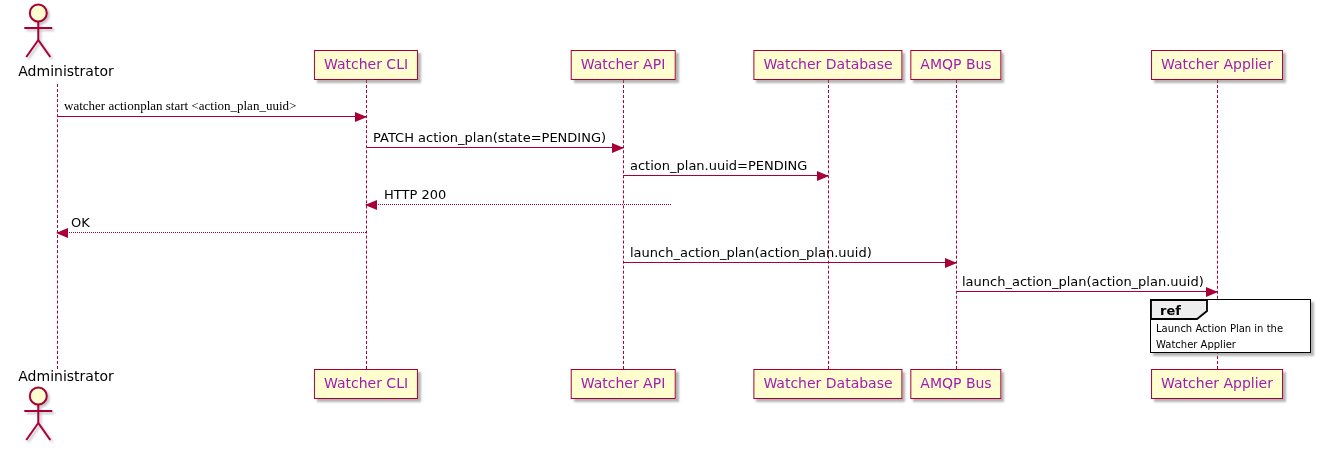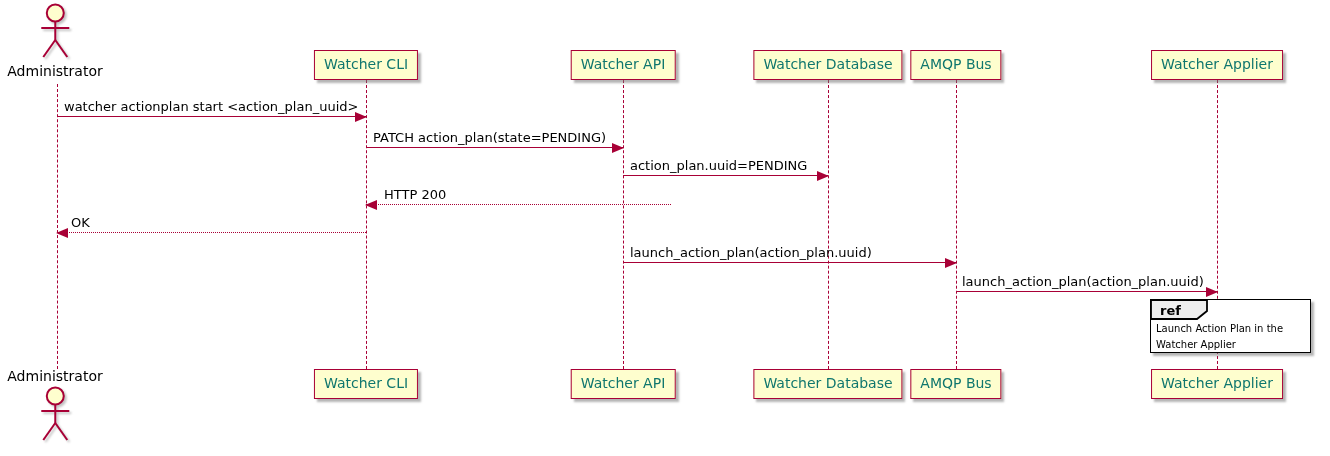--- a/index.html
+++ b/index.html
@@ -18,33 +18,34 @@
     z-index: 0;
   }
   .pbox {
     position: absolute;
     transform: translateX(-50%);
     background: #FEFECE;
     border: 1.8px solid #A80036;
     box-shadow: 3px 3px 2px rgba(120,120,120,0.55);
     font-size: 14px;
     line-height: 1.25;
-    color: #0f766e;
+    color: #a21caf;
     padding: 5px 9px;
     white-space: nowrap;
     z-index: 2;
     box-sizing: border-box;
   }
   .actor {
     position: absolute;
     transform: translateX(-50%);
     display: flex;
     flex-direction: column;
-    align-items: center;
+    align-items: flex-start;
     z-index: 2;
+    margin-left: 11px;
   }
   .actor svg { filter: drop-shadow(2px 2px 1px rgba(120,120,120,0.45)); }
   .actor-label {
     font-size: 14px;
     color: #000000;
     white-space: nowrap;
     line-height: 1.1;
   }
   .actor.top .actor-label { margin-top: 3px; }
   .actor.bottom .actor-label { margin-bottom: 2px; }
@@ -112,21 +113,21 @@
     </svg>
     <div class="actor-label">Administrator</div>
   </div>
 
   <div class="pbox" style="left:366px; top:50px;">Watcher CLI</div>
   <div class="pbox" style="left:623px; top:50px;">Watcher API</div>
   <div class="pbox" style="left:828px; top:50px;">Watcher Database</div>
   <div class="pbox" style="left:956px; top:50px;">AMQP Bus</div>
   <div class="pbox" style="left:1217px; top:50px;">Watcher Applier</div>
 
-  <div class="msg" style="left:57px; top:98px; width:309px;">
+  <div class="msg" style="left:57px; top:98px; width:309px;font-family:Liberation Serif, serif;">
     <div class="label" style="left:7px;">watcher actionplan start &lt;action_plan_uuid&gt;</div>
     <div class="line"></div>
     <span class="ah right"></span>
   </div>
 
   <div class="msg" style="left:366px; top:129px; width:257px;text-align:center;">
     <div class="label" style="left:7px;">PATCH action_plan(state=PENDING)</div>
     <div class="line"></div>
     <span class="ah right"></span>
   </div>

